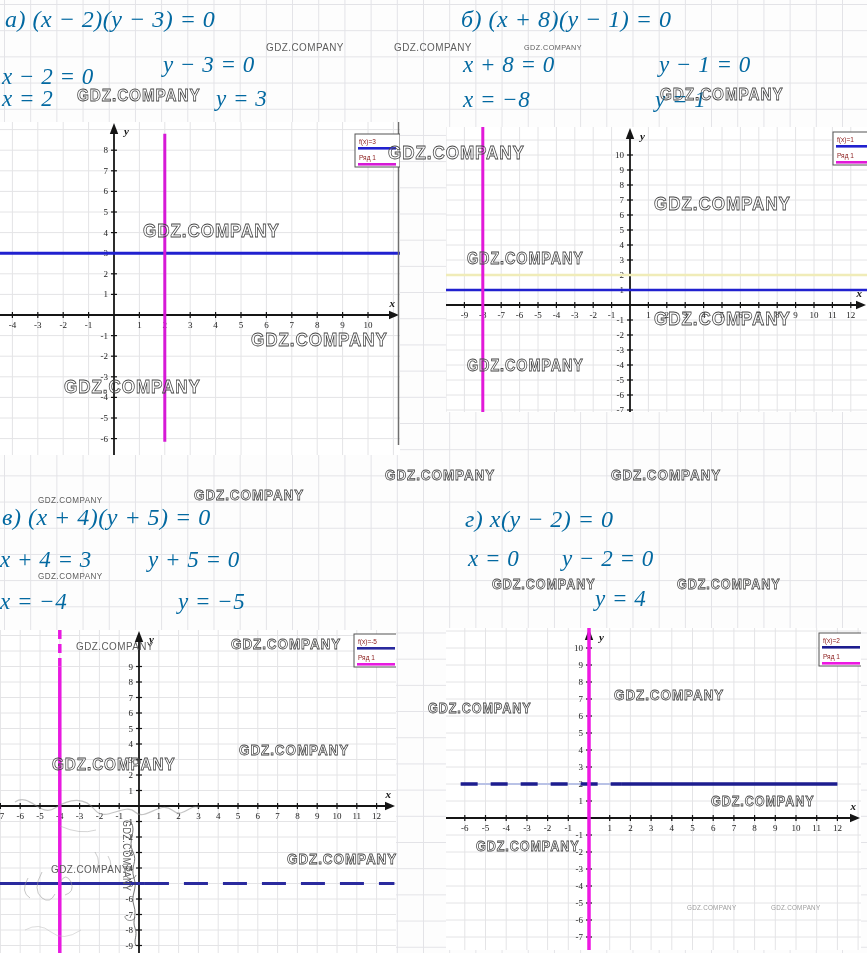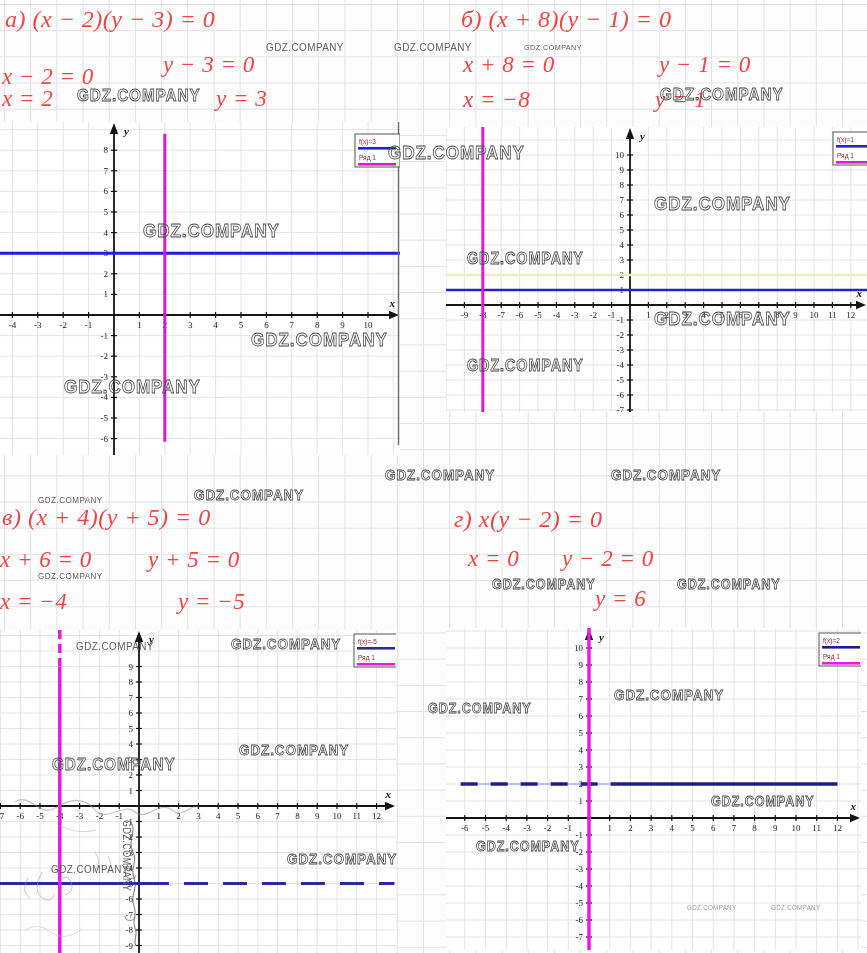--- a/index.html
+++ b/index.html
@@ -12,21 +12,21 @@
     background-size:26.2px 26.2px;
     background-position:4px 4px;
     font-family:"Liberation Serif", serif;
   }
   .panel{position:absolute;z-index:1;}
   .panel svg{display:block;}
   .scrib{position:absolute;left:0;top:0;z-index:3;pointer-events:none;}
   .prob-line{
     position:absolute;z-index:4;white-space:nowrap;
     font-family:"Liberation Serif", serif;font-style:italic;
-    color:#ef4444;font-size:23px;letter-spacing:.5px;
+    color:#0369a1;font-size:23px;letter-spacing:.5px;
   }
   .prob-line.head{font-size:24px;}
   .wm{
     position:absolute;z-index:6;white-space:nowrap;
     font-family:"Liberation Sans", sans-serif;
     color:#5d5d5d;letter-spacing:.5px;line-height:1;
     transform-origin:0 0;transform:scaleX(.9);
     font-weight:400;
   }
   .wm.o{
@@ -49,29 +49,29 @@
 <div class="prob-line" style="left:2px;top:86px;">x = 2</div>
 <div class="prob-line" style="left:216px;top:86px;">y = 3</div>
 
 <div class="prob-line head" style="left:461px;top:6px;text-align:center;">б) (x + 8)(y − 1) = 0</div>
 <div class="prob-line" style="left:463px;top:52px;">x + 8 = 0</div>
 <div class="prob-line" style="left:630px;top:52px;margin-left:29px;">y − 1 = 0</div>
 <div class="prob-line" style="left:463px;top:87px;">x = −8</div>
 <div class="prob-line" style="left:655px;top:87px;">y = 1</div>
 
 <div class="prob-line head" style="left:2px;top:504px;">в) (x + 4)(y + 5) = 0</div>
-<div class="prob-line" style="left:0px;top:547px;">x + 6 = 0</div>
+<div class="prob-line" style="left:0px;top:547px;">x + 4 = 3</div>
 <div class="prob-line" style="left:148px;top:547px;">y + 5 = 0</div>
 <div class="prob-line" style="left:0px;top:589px;">x = −4</div>
 <div class="prob-line" style="left:178px;top:589px;">y = −5</div>
 
-<div class="prob-line head" style="left:454px;top:506px;text-align:right;">г) x(y − 2) = 0</div>
+<div class="prob-line head" style="left:465px;top:506px;text-align:right;">г) x(y − 2) = 0</div>
 <div class="prob-line" style="left:468px;top:546px;">x = 0</div>
 <div class="prob-line" style="left:562px;top:546px;text-align:center;">y − 2 = 0</div>
-<div class="prob-line" style="left:595px;top:586px;">y = 6</div>
+<div class="prob-line" style="left:595px;top:586px;">y = 4</div>
 
 <div class="panel" id="panelA" style="left:0;top:122px;width:400px;height:333px;">
   <svg width="400" height="333" viewBox="0 0 400 333">
       <rect x="0" y="0" width="400" height="333" fill="#ffffff"></rect>
       <line x1="0" y1="316.6" x2="400" y2="316.6" stroke="#e4e4e6" stroke-width="1"></line>
       <line x1="0" y1="296" x2="400" y2="296" stroke="#e4e4e6" stroke-width="1"></line>
       <line x1="12.400000000000006" y1="0" x2="12.400000000000006" y2="333" stroke="#e4e4e6" stroke-width="1"></line>
       <line x1="0" y1="275.4" x2="400" y2="275.4" stroke="#e4e4e6" stroke-width="1"></line>
       <line x1="37.80000000000001" y1="0" x2="37.80000000000001" y2="333" stroke="#e4e4e6" stroke-width="1"></line>
       <line x1="0" y1="254.8" x2="400" y2="254.8" stroke="#e4e4e6" stroke-width="1"></line>

